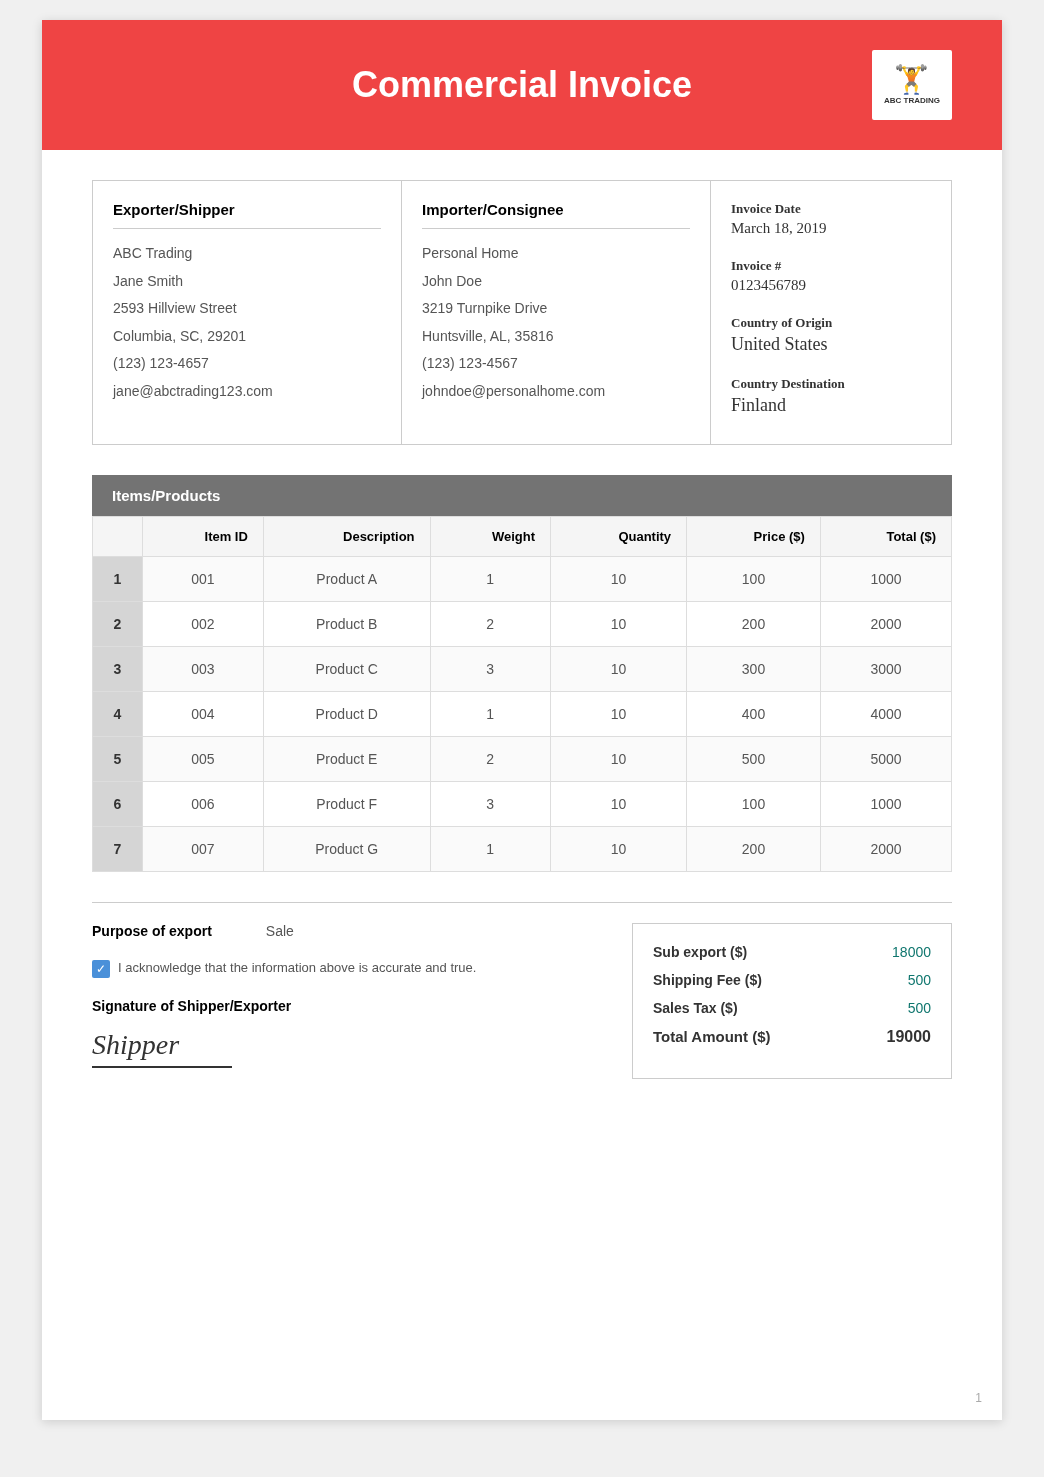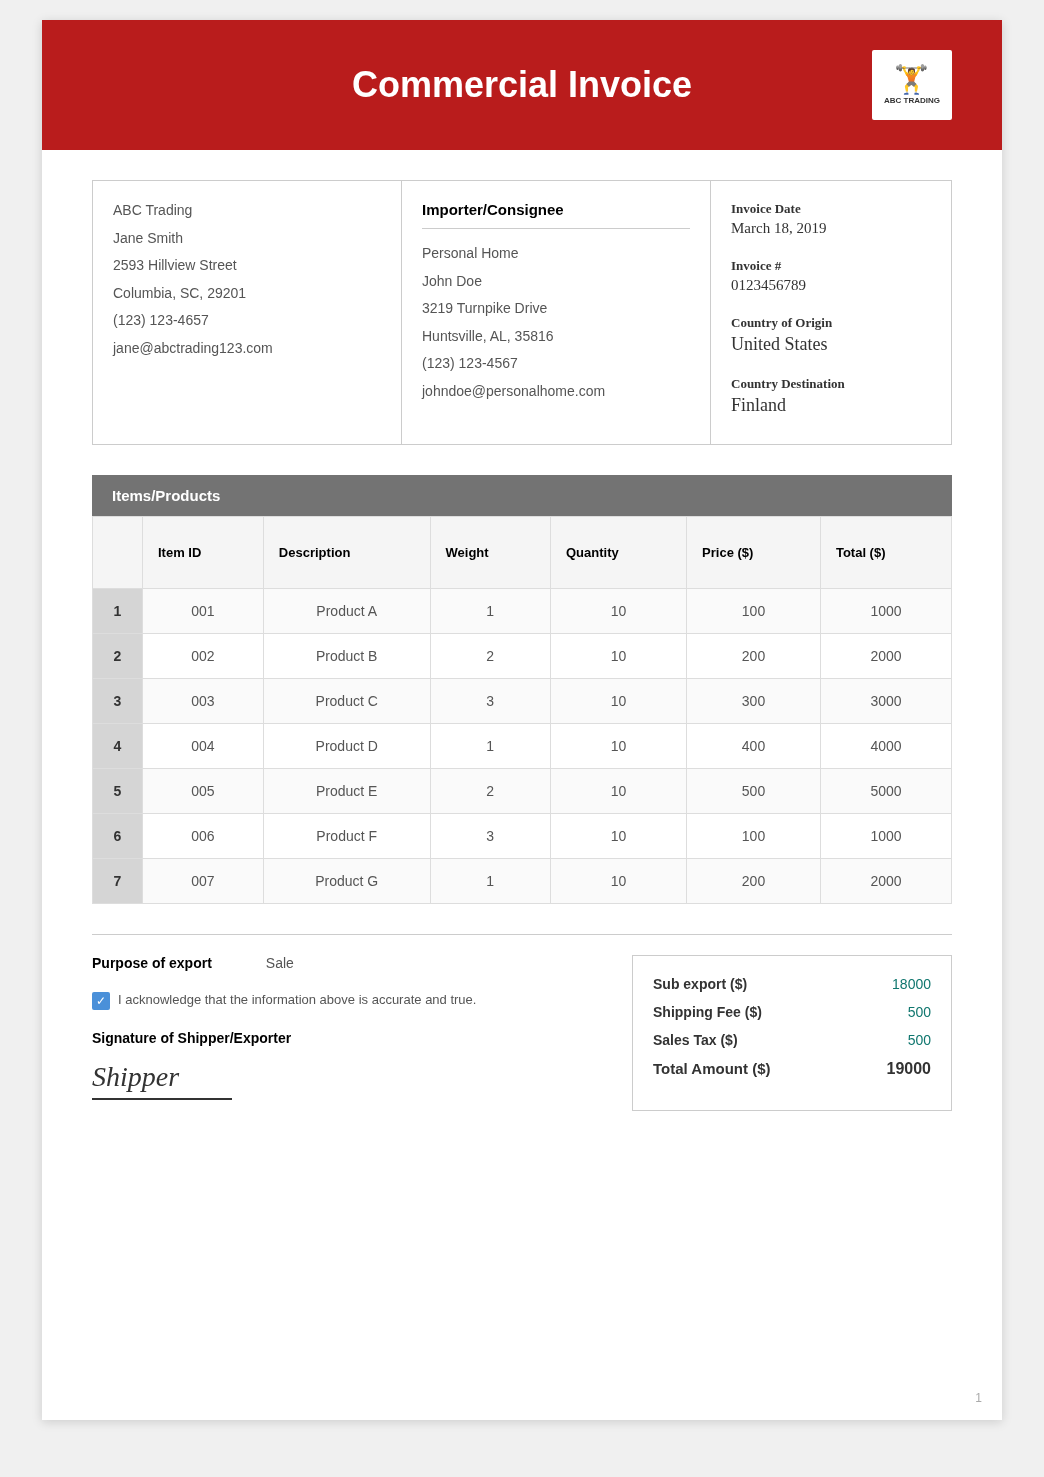--- a/index.html
+++ b/index.html
@@ -13,21 +13,21 @@
     .page {
       background: #fff;
       width: 960px;
       min-height: 1400px;
       padding: 0;
       position: relative;
       box-shadow: 0 2px 10px rgba(0,0,0,0.15);
     }
     
     .header {
-      background: #b91c1c;
+      background: #ef4444;
       display: flex;
       align-items: center;
       justify-content: space-between;
       padding: 30px 50px;
     }
     .header-title {
       color: #fff;
       font-size: 36px;
       font-weight: bold;
       flex: 1;
@@ -120,22 +120,22 @@
     }
     .items-table {
       width: 100%;
       border-collapse: collapse;
       margin-top: 0;
     }
     .items-table th {
       background: #f5f5f5;
       font-weight: bold;
       font-size: 13px;
-      padding: 28px 15px;
-      text-align: left;
+      padding: 12px 15px;
+      text-align: right;
       border: 1px solid #ddd;
     }
     .items-table td {
       padding: 14px 15px;
       text-align: center;
       border: 1px solid #ddd;
       font-size: 14px;
       color: #555;
     }
     .items-table .row-num {
@@ -272,20 +272,21 @@
       <div class="logo-icon">🏋</div>
       <div class="logo-text">ABC TRADING</div>
     </div>
   </div>
 
   <div class="content">
 
     <div class="info-section">
 
       <div class="info-col">
+        <div class="info-col-header">Exporter/Shipper</div>
         <div class="info-line">ABC Trading</div>
         <div class="info-line">Jane Smith</div>
         <div class="info-line">2593 Hillview Street</div>
         <div class="info-line">Columbia, SC, 29201</div>
         <div class="info-line">(123) 123-4657</div>
         <div class="info-line">jane@abctrading123.com</div>
       </div>
 
       <div class="info-col">
         <div class="info-col-header">Importer/Consignee</div>

